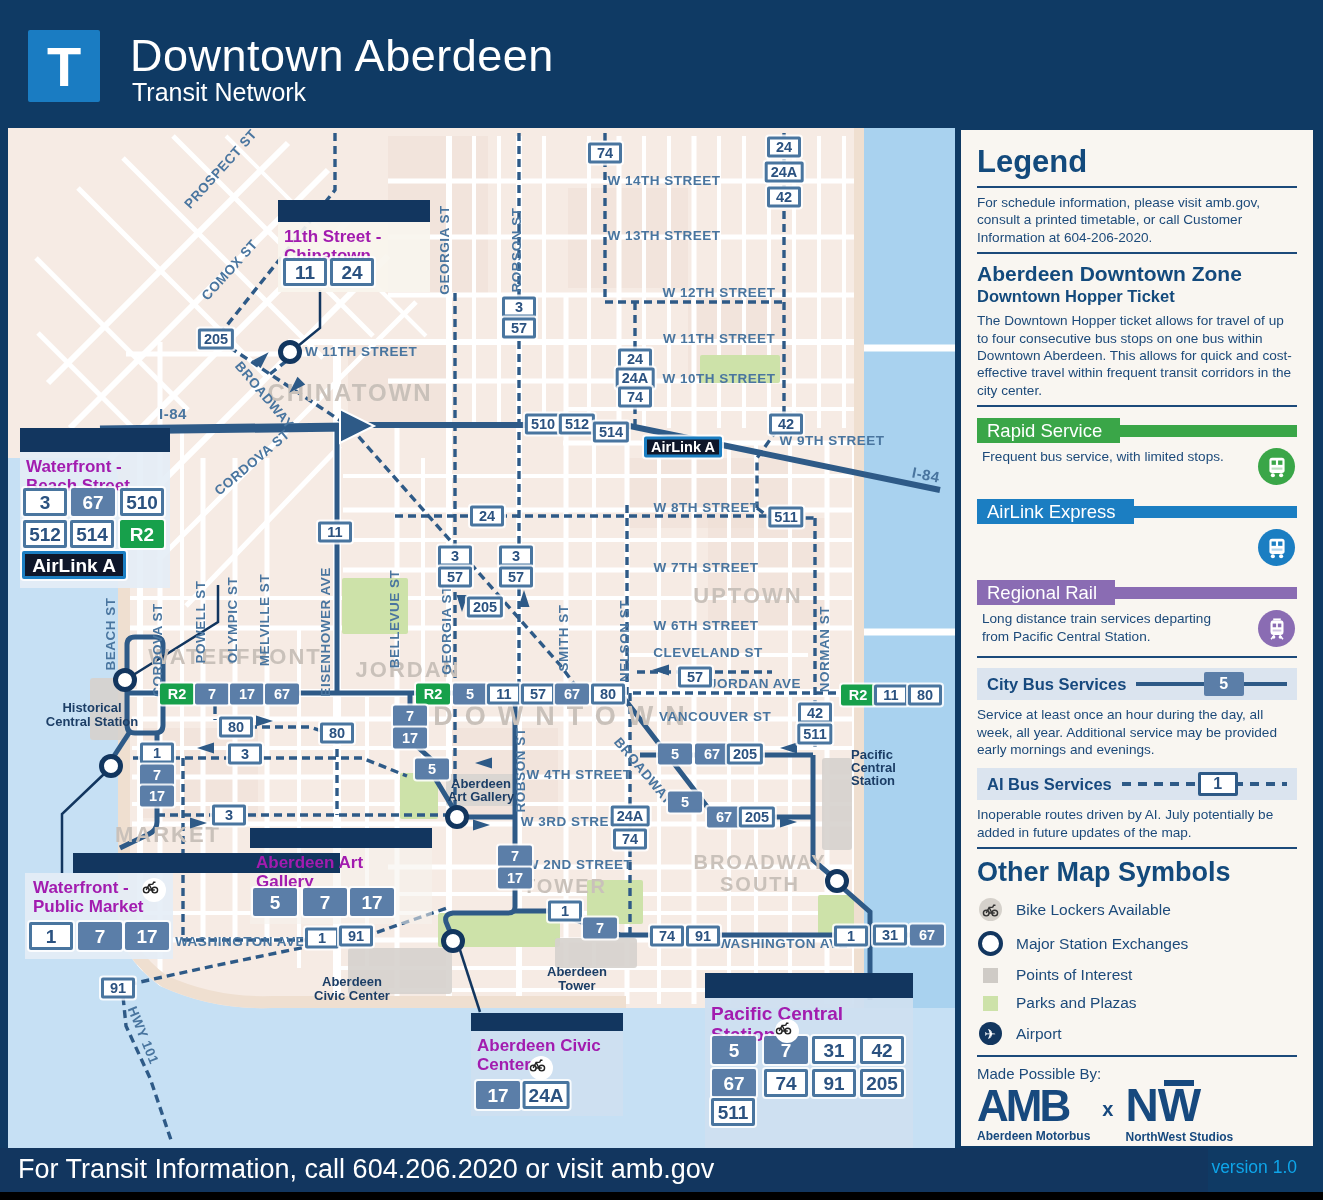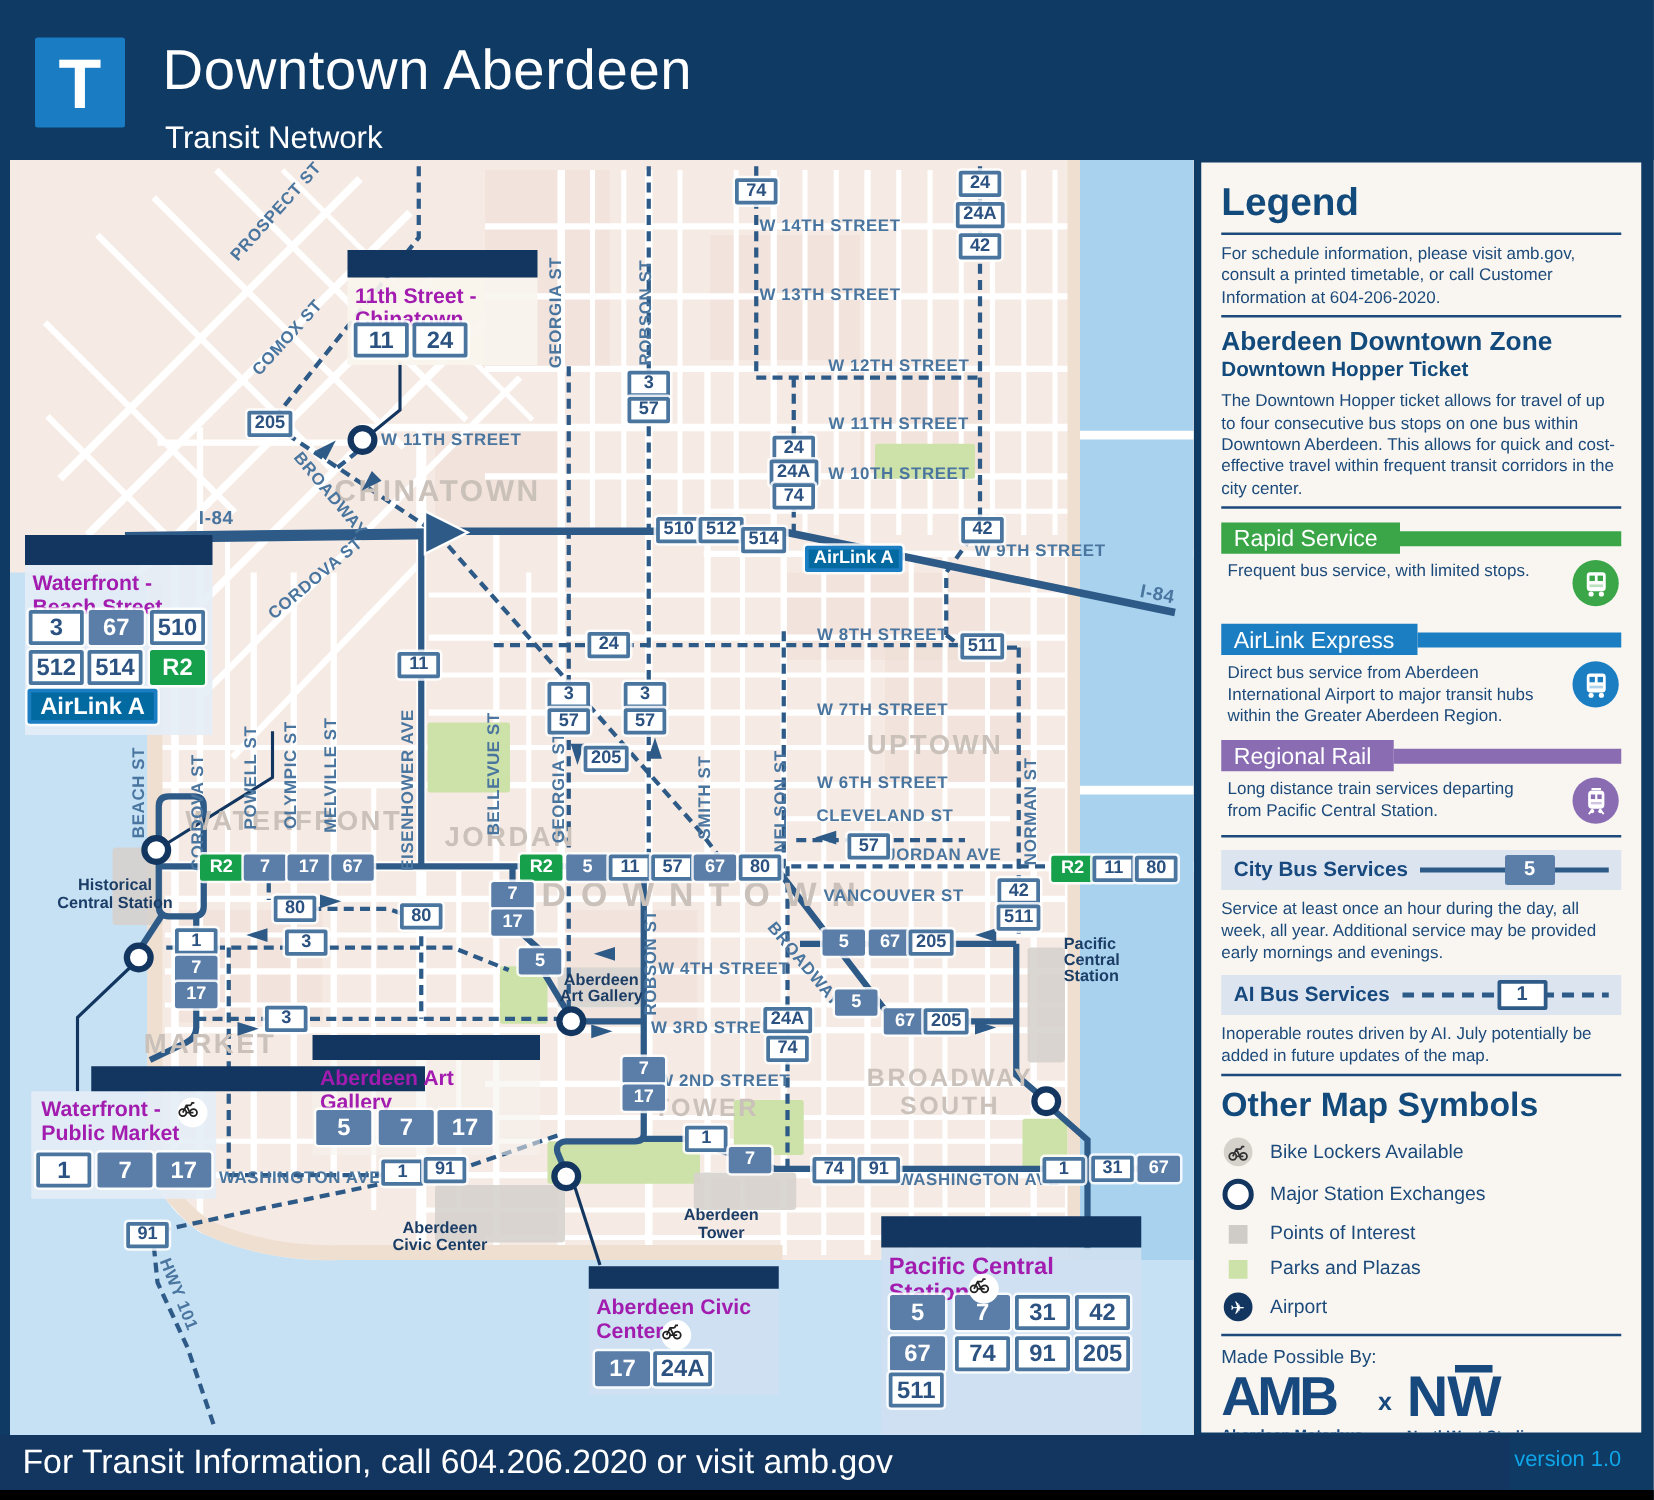--- a/index.html
+++ b/index.html
@@ -3,32 +3,32 @@
 <meta charset="utf-8">
 <style>
   html,body{margin:0;padding:0}
   body{width:1323px;height:1200px;position:relative;background:#0f3a64;overflow:hidden;
        font-family:"Liberation Sans",sans-serif;}
   
   #hdr{position:absolute;left:0;top:0;width:1323px;height:128px;background:#0f3a64}
   #hdr .logo{position:absolute;left:28px;top:30px;width:72px;height:72px;background:#1a7cc2;
              color:#fff;font-size:56px;font-weight:bold;display:flex;align-items:center;justify-content:center;border-radius:2px}
   #hdr .ttl{position:absolute;left:130px;top:30px;color:#fff;font-size:45px;letter-spacing:.5px}
-  #hdr .sub{position:absolute;left:132px;top:96px;color:#fff;font-size:25px}
+  #hdr .sub{position:absolute;left:132px;top:78px;color:#fff;font-size:25px}
   
   #map{position:absolute;left:8px;top:128px;width:947px;height:1020px;background:#f6ebe4;overflow:hidden}
   #map svg{position:absolute;left:0;top:0}
   #map-ov{position:absolute;left:0;top:0;width:947px;height:1020px}
   .bdg{position:absolute;transform:translate(-50%,-50%);display:inline-flex;align-items:center;justify-content:center;
        font-weight:bold;color:#2b5280;background:#fff;border:3px solid #49759f;height:21px;min-width:34px;padding:0 3px;
        font-size:14.5px;border-radius:2px;box-sizing:border-box;line-height:1;box-shadow:0 0 0 2px rgba(255,255,255,.85);
        white-space:nowrap;z-index:5}
   .k-f{background:#5b7ea8;border-color:#5b7ea8;color:#fff}
   .k-g{background:#17a04b;border-color:#17a04b;color:#fff}
-  .k-b{background:#0369a1;border-color:#1b7ec2;color:#fff}
+  .k-b{background:#0f172a;border-color:#1b7ec2;color:#fff}
   .big{height:28px;min-width:44px;font-size:19px}
   .co-bar{position:absolute;background:#12365f;z-index:4}
   .co-panel{position:absolute;z-index:3}
   .p-a{background:rgba(248,245,238,.92)}
   .p-b{background:rgba(206,223,240,.94)}
   .p-c{background:rgba(246,243,236,.55)}
   .p-d{background:rgba(228,237,246,.9)}
   .co-title{position:absolute;font-weight:bold;color:#a21caf;font-size:17px;line-height:1.1;z-index:5;white-space:nowrap}
   .bike-chip{position:absolute;width:24px;height:24px;border-radius:50%;background:#fff;display:flex;align-items:center;
              justify-content:center;z-index:6;transform:translate(-50%,-50%)}
@@ -509,21 +509,20 @@
       </span>
     </div>
   </div>
 
   <div class="svc">
     <div class="svc-head">
       <div class="svc-tab" style="background: rgb(27, 126, 194);">AirLink Express</div>
       <div class="svc-ext" style="background: rgb(27, 126, 194);"></div>
     </div>
     <div class="svc-body">
-      <p>Direct bus service from Aberdeen International Airport to major transit hubs within the Greater Aberdeen Region.</p>
       <span class="svc-icon" style="background: rgb(27, 126, 194); color: rgb(27, 126, 194);">
         <svg width="26" height="26" viewBox="0 0 24 24">
             <rect x="5" y="3.5" width="14" height="14" rx="2.5" fill="#fff"></rect>
             <rect x="7" y="6" width="4" height="4" fill="currentColor"></rect>
             <rect x="13" y="6" width="4" height="4" fill="currentColor"></rect>
             <rect x="7" y="12.5" width="10" height="2" fill="currentColor" opacity=".35"></rect>
             <circle cx="8.2" cy="19.6" r="1.9" fill="#fff"></circle>
             <circle cx="15.8" cy="19.6" r="1.9" fill="#fff"></circle>
           </svg>
       </span>

